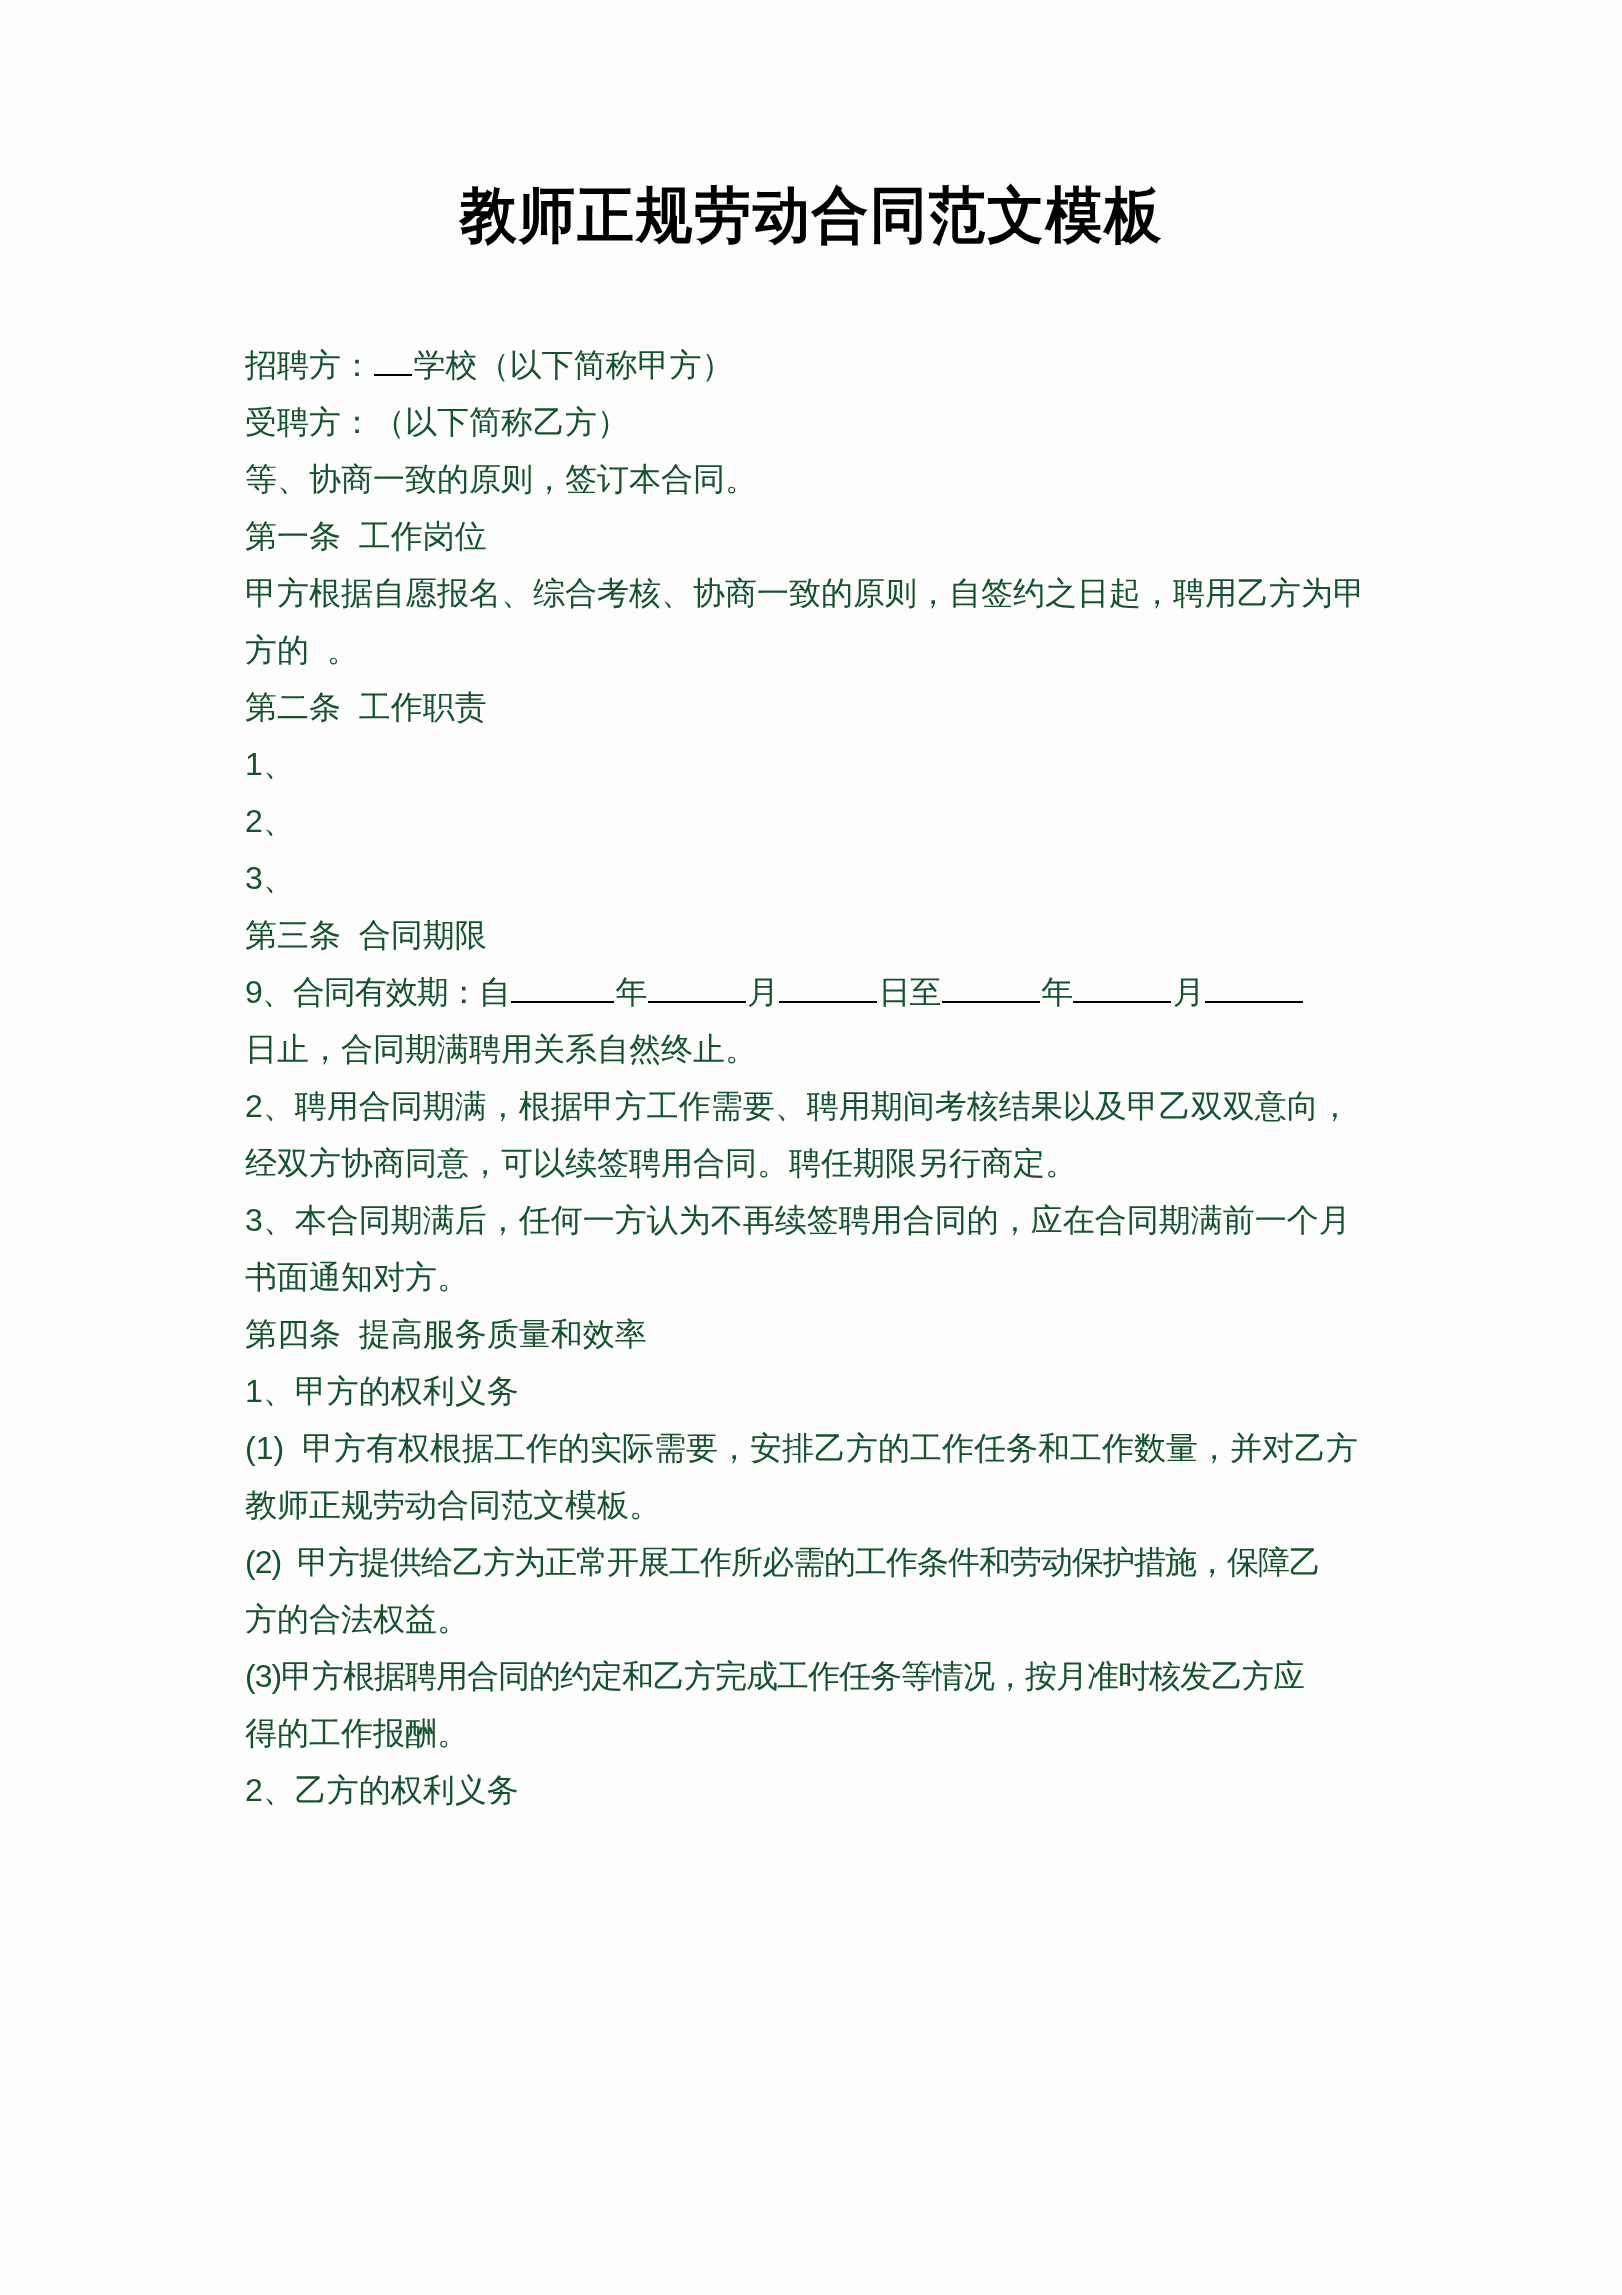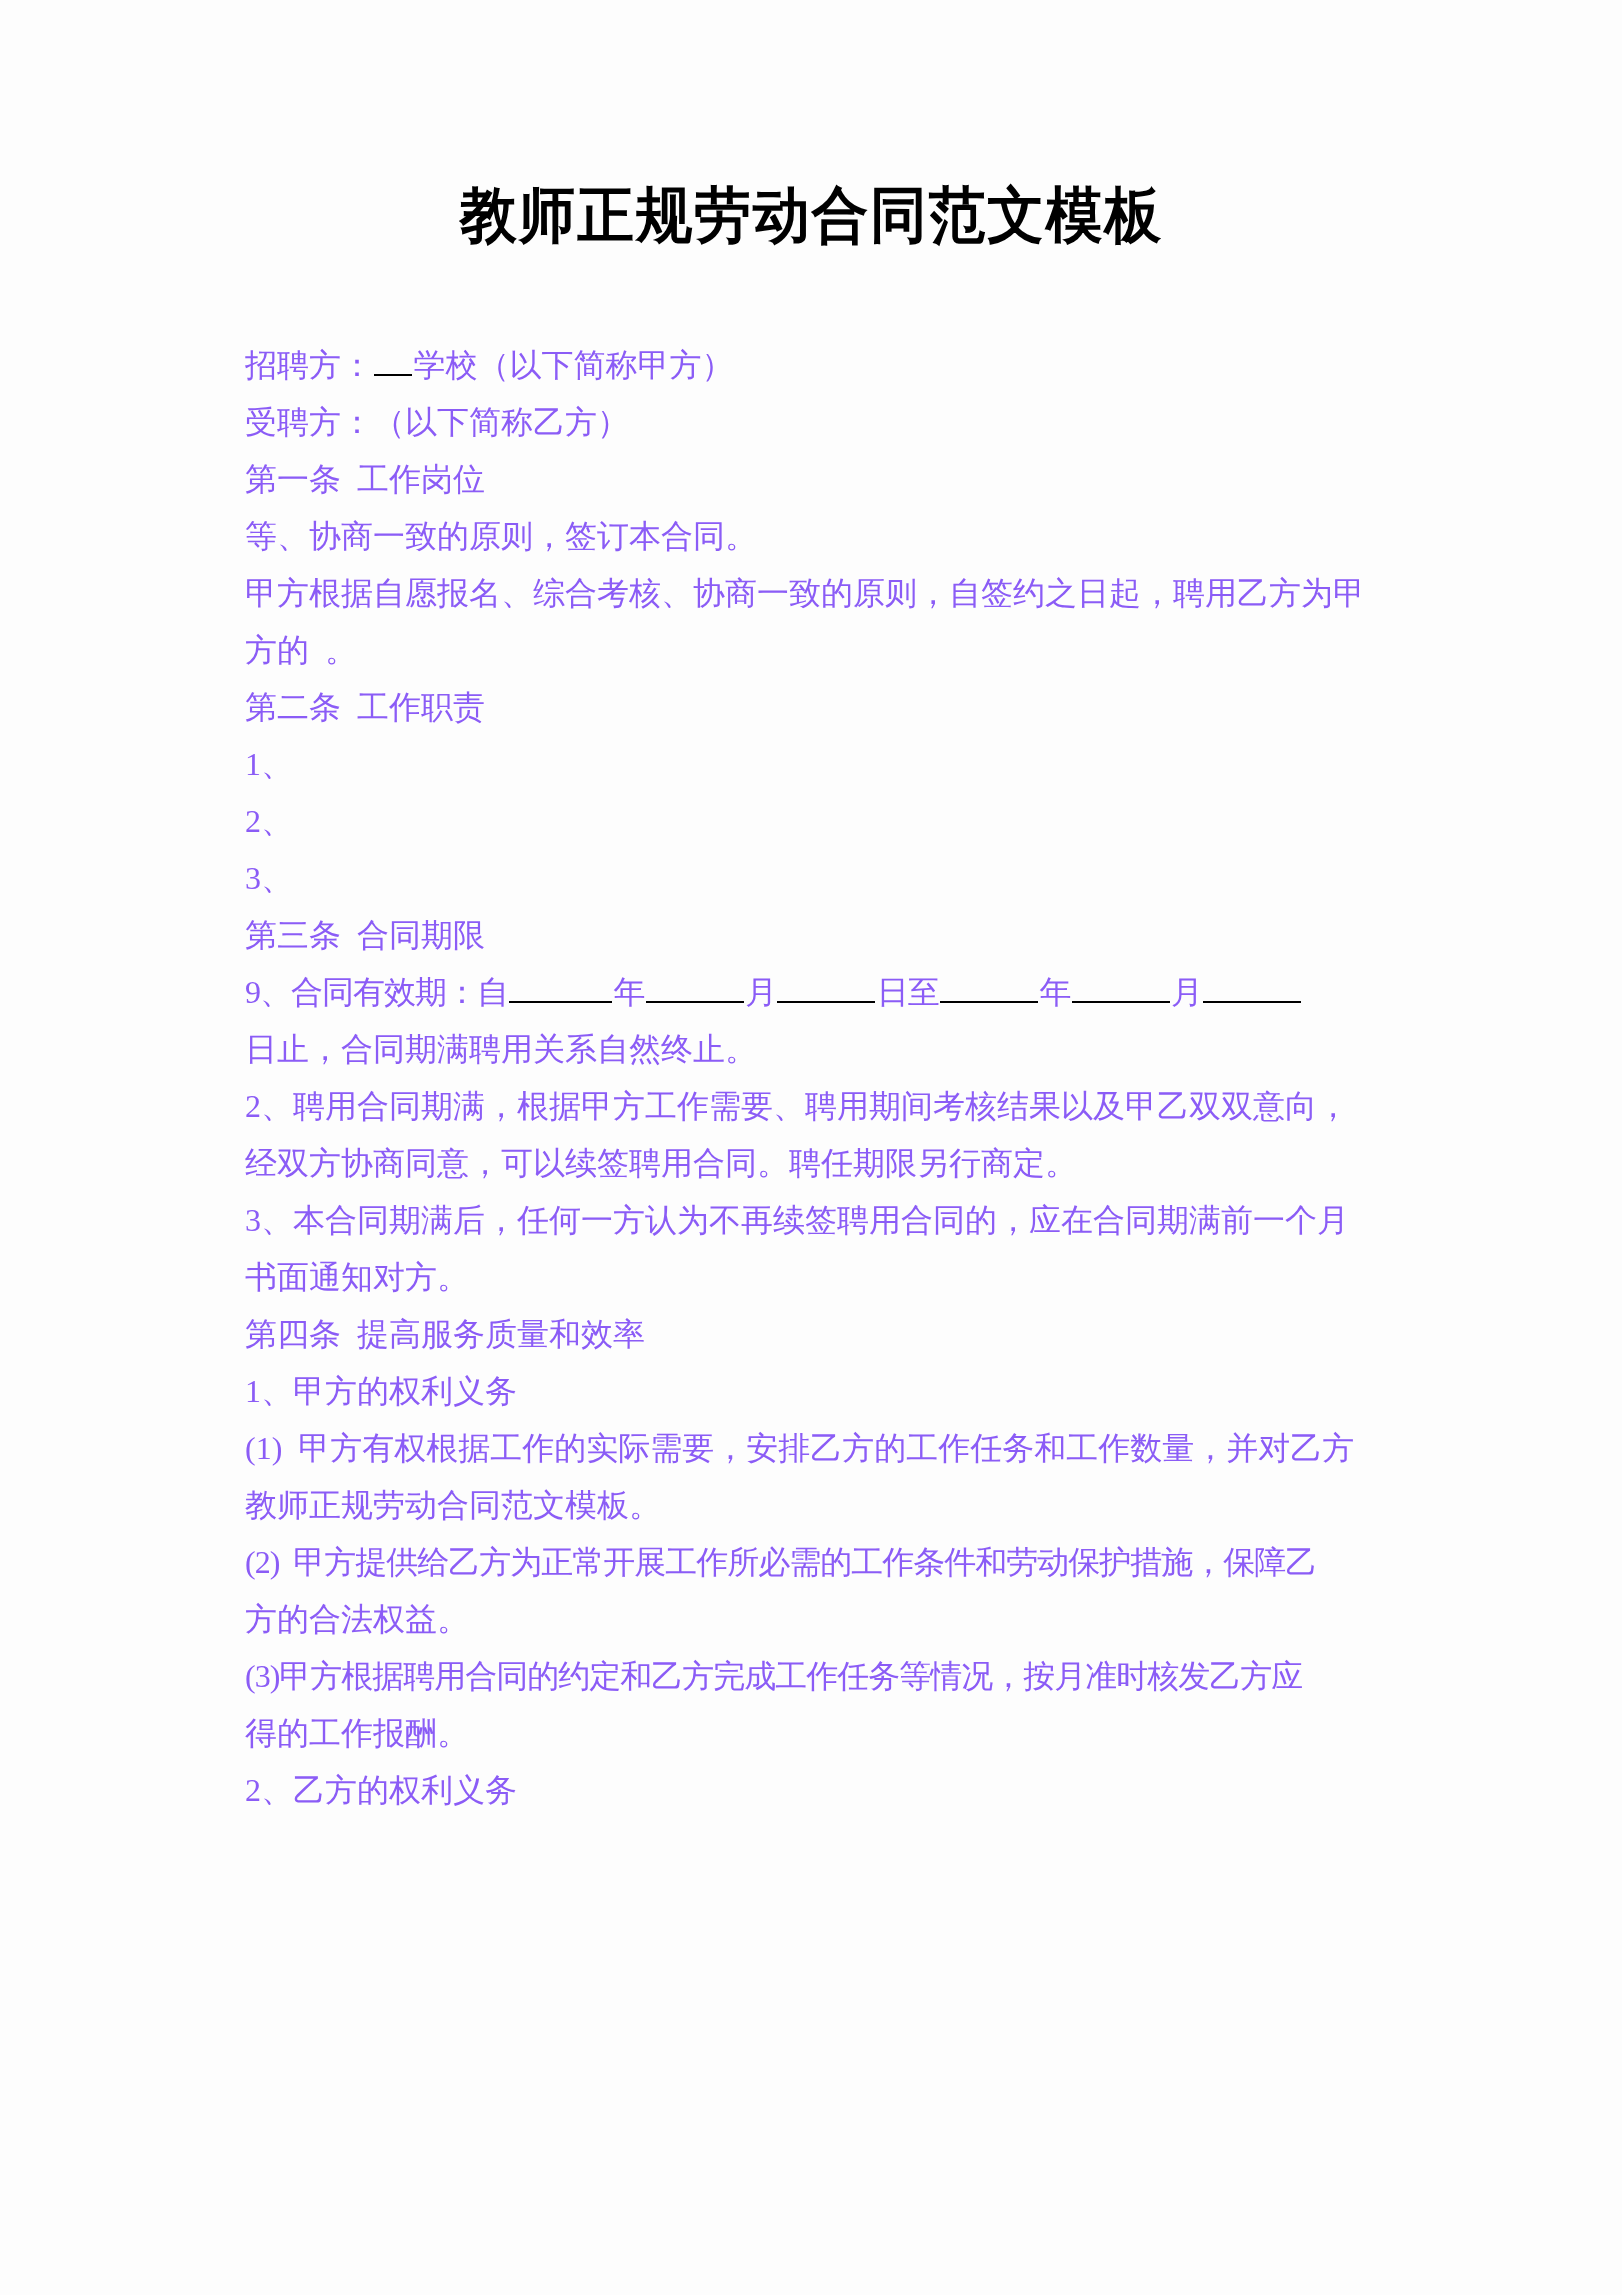--- a/index.html
+++ b/index.html
@@ -45,27 +45,27 @@
   .body-block {
     position: absolute;
     top: 337px;
     left: 245px;
     width: 1139px;
   }
 
   .para {
     font-size: 32px;
     line-height: 57px;
-    color: #8b5cf6;
+    color: #14532d;
     letter-spacing: 0px;
     text-align: left;
     margin: 0;
     white-space: pre-wrap;
     word-break: break-all;
-    font-family: Liberation Serif, serif;
+    font-family: Liberation Sans, sans-serif;
   }
 
   
   .para.tight {
     letter-spacing: -1px;
   }
 
   
   .blank {
     display: inline-block;
@@ -85,23 +85,23 @@
 <div class="page">
 
   <div class="doc-title">教师正规劳动合同范文模板</div>
 
   <div class="body-block">
 
     <p class="para"><span>招聘方：</span><span class="blank b-short"></span><span>学校（以下简称甲方）</span></p>
 
     <p class="para">受聘方：（以下简称乙方）</p>
 
+    <p class="para">等、协商一致的原则，签订本合同。</p>
+
     <p class="para">第一条  工作岗位</p>
-
-    <p class="para">等、协商一致的原则，签订本合同。</p>
     <p class="para">甲方根据自愿报名、综合考核、协商一致的原则，自签约之日起，聘用乙方为甲</p>
     <p class="para">方的  。</p>
 
     <p class="para">第二条  工作职责</p>
     <p class="para">1、</p>
     <p class="para">2、</p>
     <p class="para">3、</p>
 
     <p class="para">第三条  合同期限</p>
 

